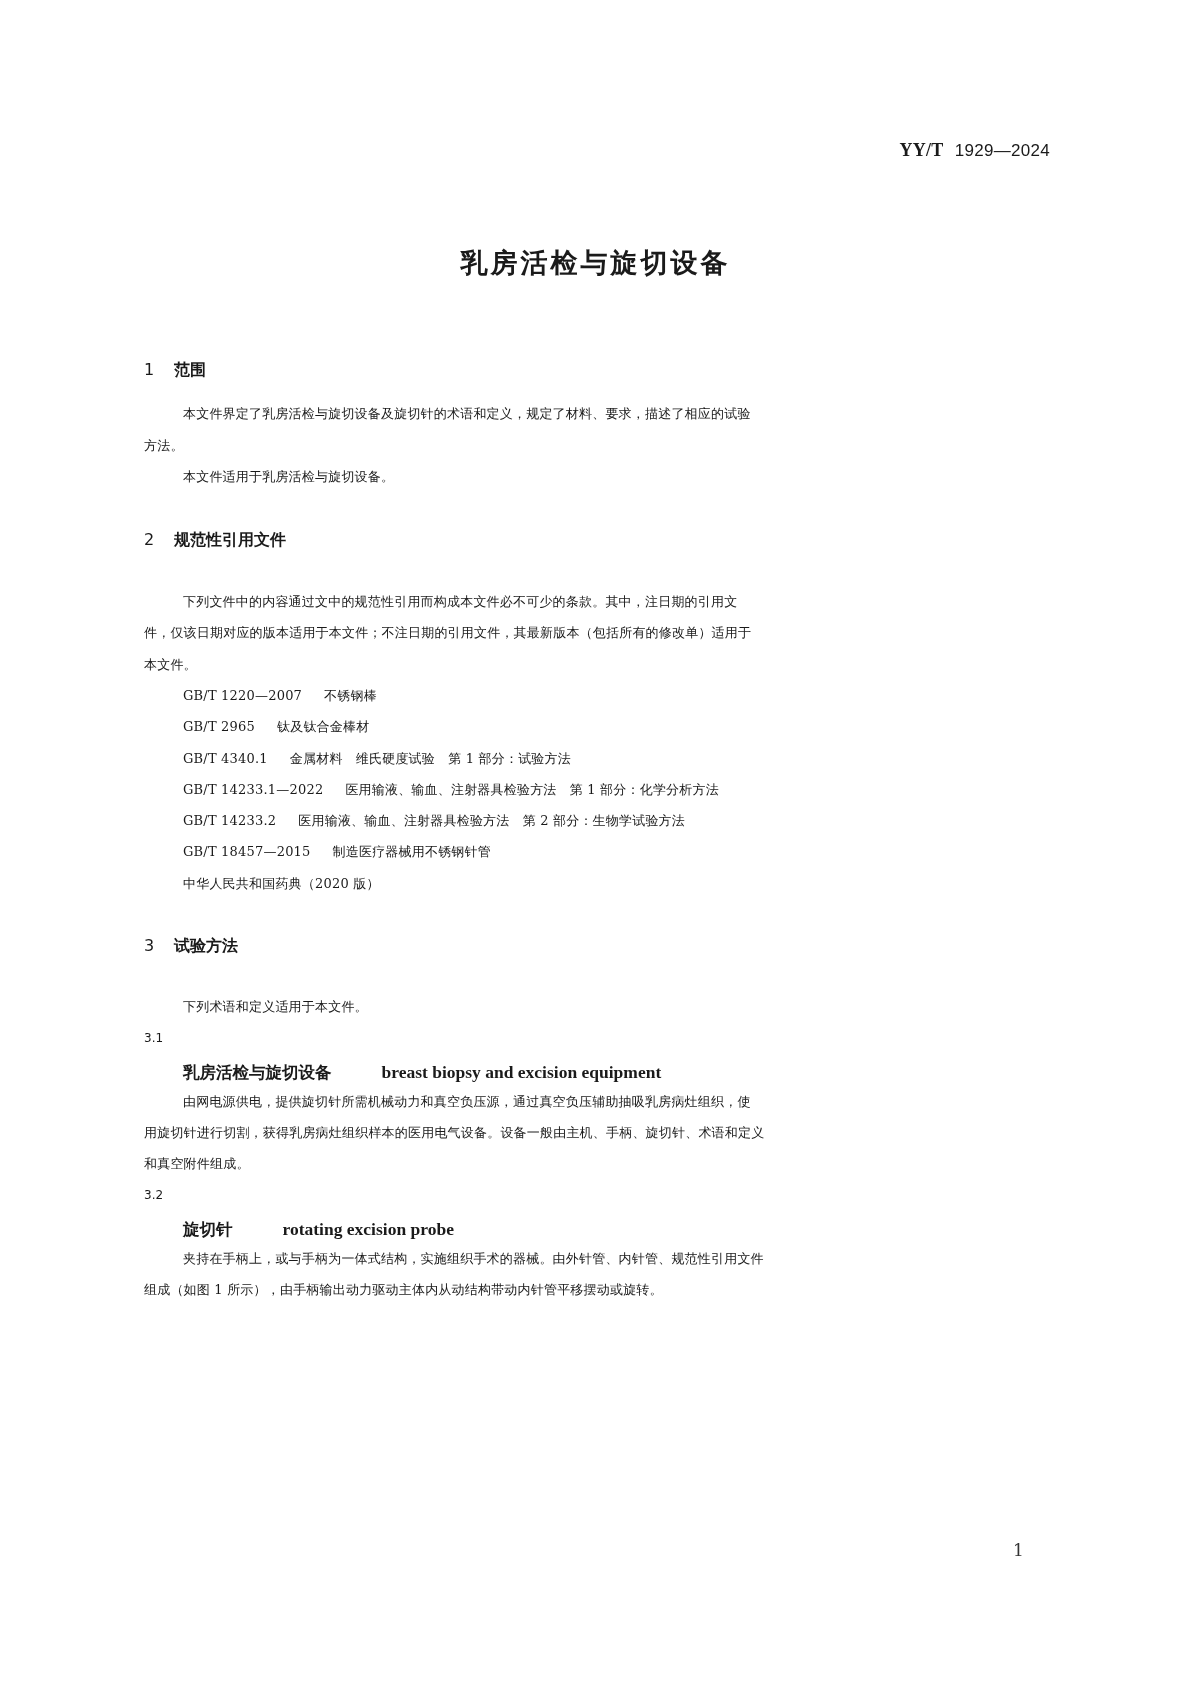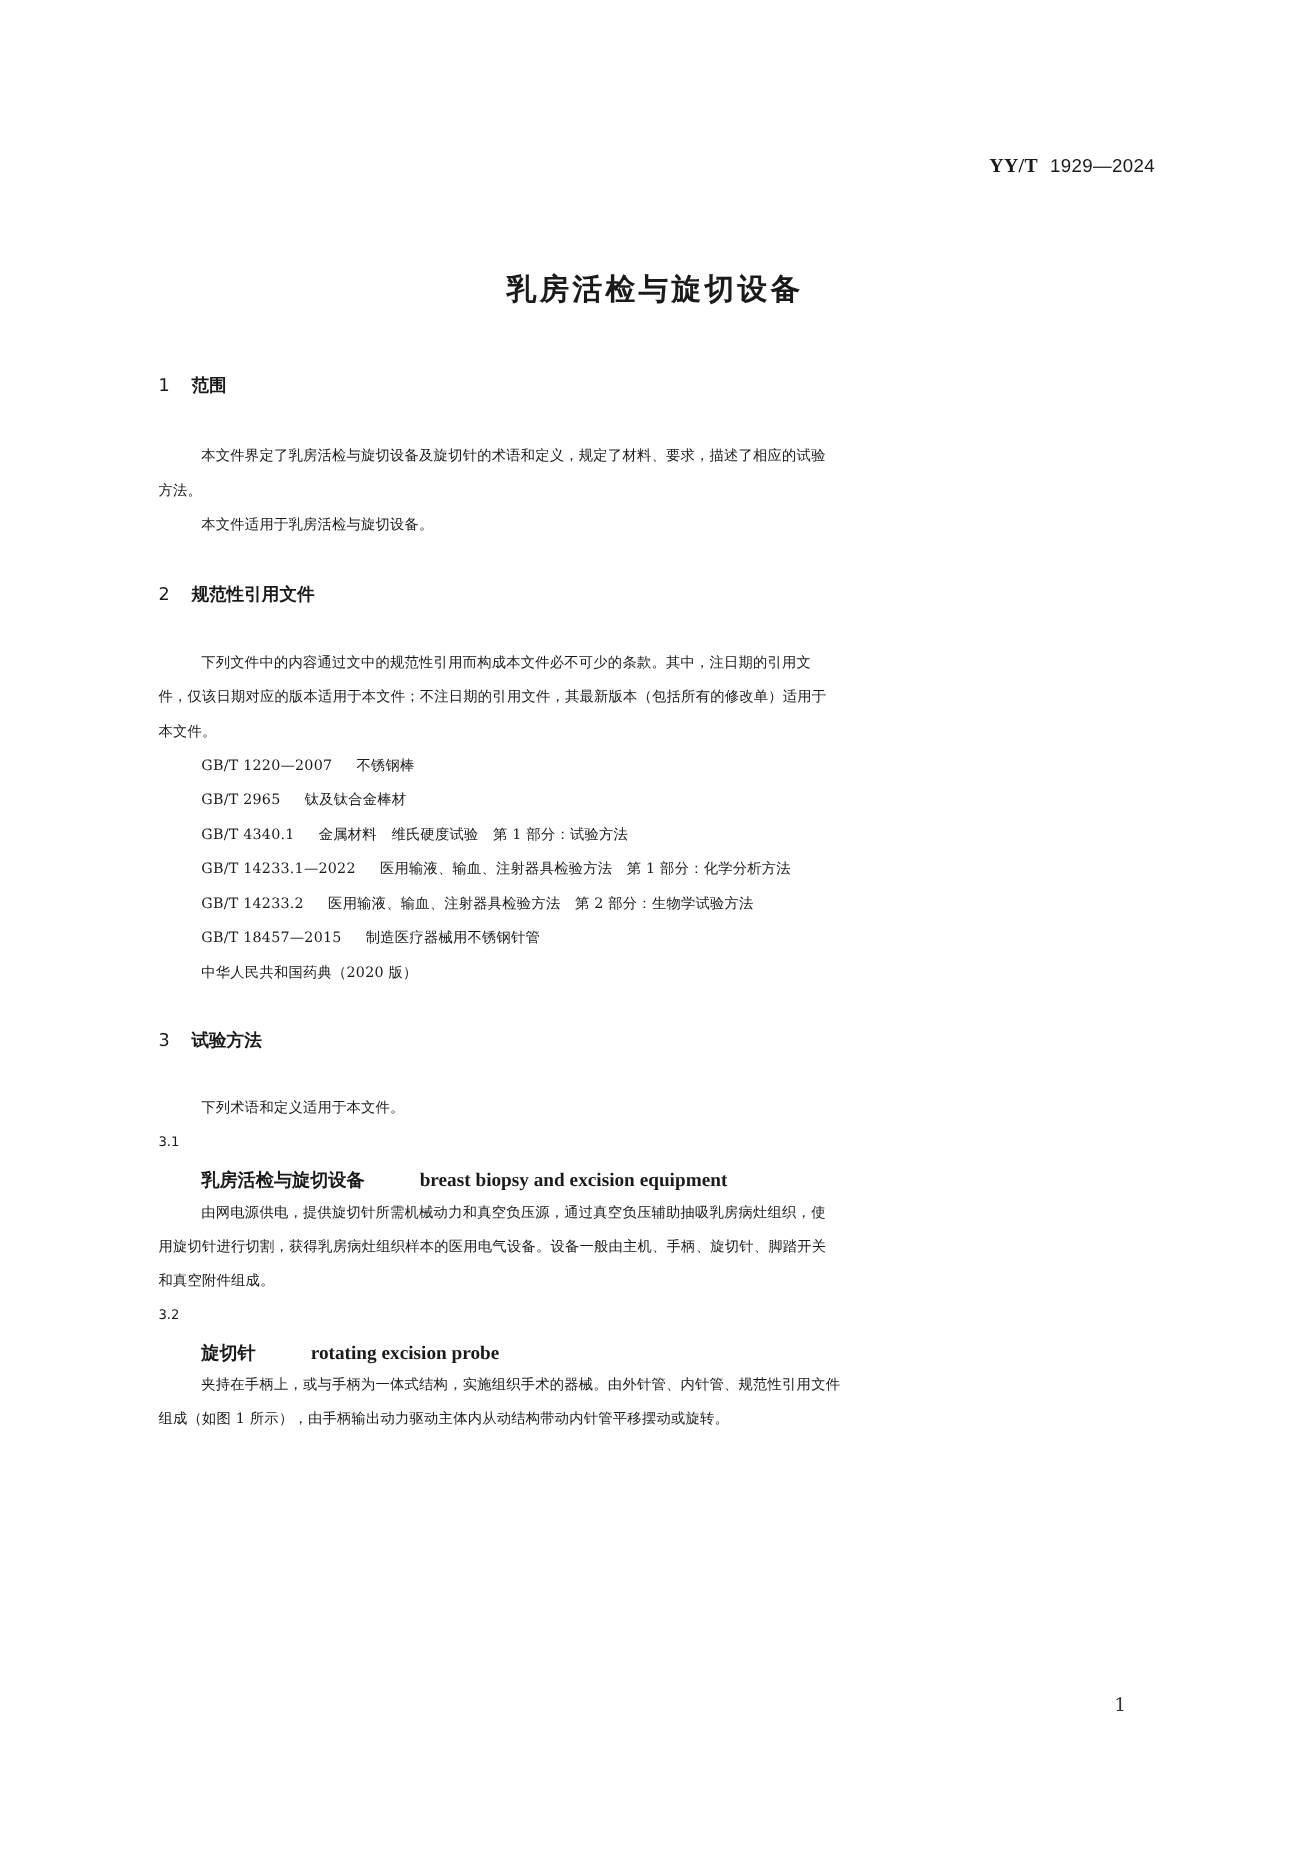--- a/index.html
+++ b/index.html
@@ -24,21 +24,21 @@
 </head>
 <body>
 
 <div class="abs std-code">
   <span class="b">YY/T</span>
   <span style="margin-left:6px">1929—2024</span>
 </div>
 
 <div class="abs doc-title">乳房活检与旋切设备</div>
 
-<div class="abs h left" style="top:340px">
+<div class="abs h left" style="top:360px">
   <span class="num">1</span><span>范围</span>
 </div>
 <div class="abs p ind" style="top:405px">本文件界定了乳房活检与旋切设备及旋切针的术语和定义，规定了材料、要求，描述了相应的试验</div>
 <div class="abs p left" style="top:437px">方法。</div>
 <div class="abs p ind" style="top:468px">本文件适用于乳房活检与旋切设备。</div>
 
 <div class="abs h left" style="top:530px">
   <span class="num">2</span><span>规范性引用文件</span>
 </div>
 <div class="abs p ind" style="top:593px">下列文件中的内容通过文中的规范性引用而构成本文件必不可少的条款。其中，注日期的引用文</div>
@@ -70,21 +70,21 @@
 <div class="abs h left" style="top:936px">
   <span class="num">3</span><span>试验方法</span>
 </div>
 <div class="abs p ind" style="top:998px">下列术语和定义适用于本文件。</div>
 
 <div class="abs clause" style="top:1031px">3.1</div>
 <div class="abs term ind" style="top:1062px">
   <span>乳房活检与旋切设备</span><span class="en">breast biopsy and excision equipment</span>
 </div>
 <div class="abs p ind" style="top:1093px">由网电源供电，提供旋切针所需机械动力和真空负压源，通过真空负压辅助抽吸乳房病灶组织，使</div>
-<div class="abs p left" style="top:1124px">用旋切针进行切割，获得乳房病灶组织样本的医用电气设备。设备一般由主机、手柄、旋切针、脚踏开关</div>
+<div class="abs p left" style="top:1124px">用旋切针进行切割，获得乳房病灶组织样本的医用电气设备。设备一般由主机、手柄、旋切针、术语和定义</div>
 <div class="abs p left" style="top:1155px">和真空附件组成。</div>
 
 <div class="abs clause" style="top:1188px">3.2</div>
 <div class="abs term ind" style="top:1219px">
   <span>旋切针</span><span class="en">rotating excision probe</span>
 </div>
 <div class="abs p ind" style="top:1250px">夹持在手柄上，或与手柄为一体式结构，实施组织手术的器械。由外针管、内针管、规范性引用文件</div>
 <div class="abs p left" style="top:1281px">组成（如图 1 所示），由手柄输出动力驱动主体内从动结构带动内针管平移摆动或旋转。</div>
 
 <div class="abs page-num">1</div>

